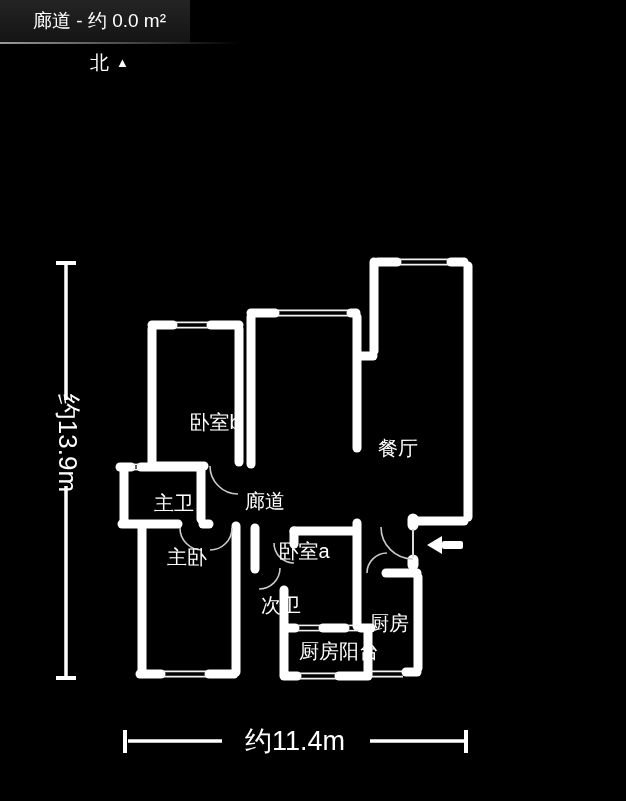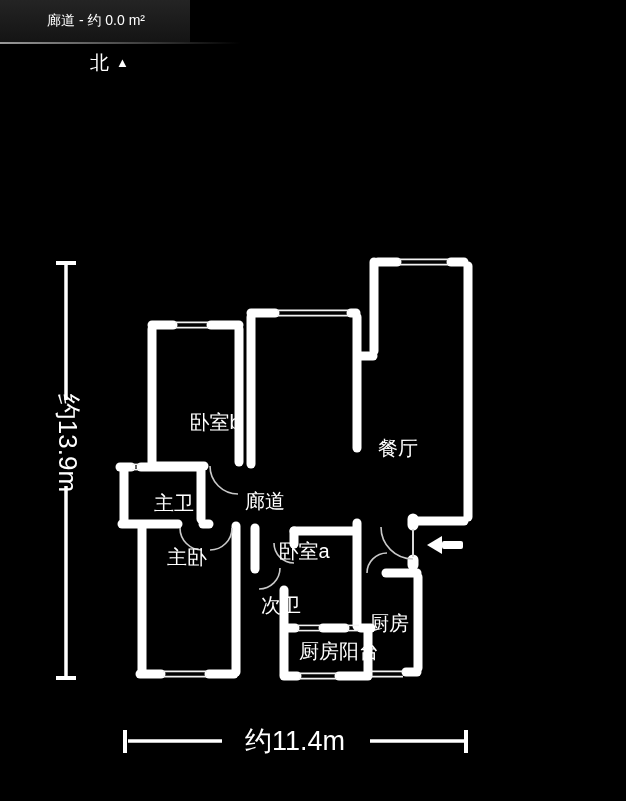--- a/index.html
+++ b/index.html
@@ -1,21 +1,21 @@
 <!DOCTYPE html>
 <html><head>
 <meta charset="utf-8">
 <style>
   html,body{margin:0;padding:0;background:#000;}
   .stage{position:relative;width:626px;height:801px;background:#000;overflow:hidden;
          font-family:"Liberation Sans","DejaVu Sans",sans-serif;}
   .header-bar{position:absolute;left:0;top:0;width:190px;height:42px;
               background:linear-gradient(to bottom,#242424,#141414);
               display:flex;align-items:center;}
-  .header-bar span{color:#fff;font-size:14px;margin-left:47px;white-space:nowrap;}
+  .header-bar span{color:#fff;font-size:19px;margin-left:33px;white-space:nowrap;}
   .header-line{position:absolute;left:0;top:42px;width:240px;height:2px;
                background:linear-gradient(to right,#9a9a9a,rgba(255,255,255,0));}
   .compass{position:absolute;left:90px;top:50px;color:#fff;display:flex;align-items:center;}
   .compass .zh{font-size:19px;}
   .compass .tri{font-size:13px;margin-left:7px;position:relative;top:-1px;}
   svg{position:absolute;left:0;top:0;}
   text{font-family:"Liberation Sans","DejaVu Sans",sans-serif;}
 </style>
 </head>
 <body>

